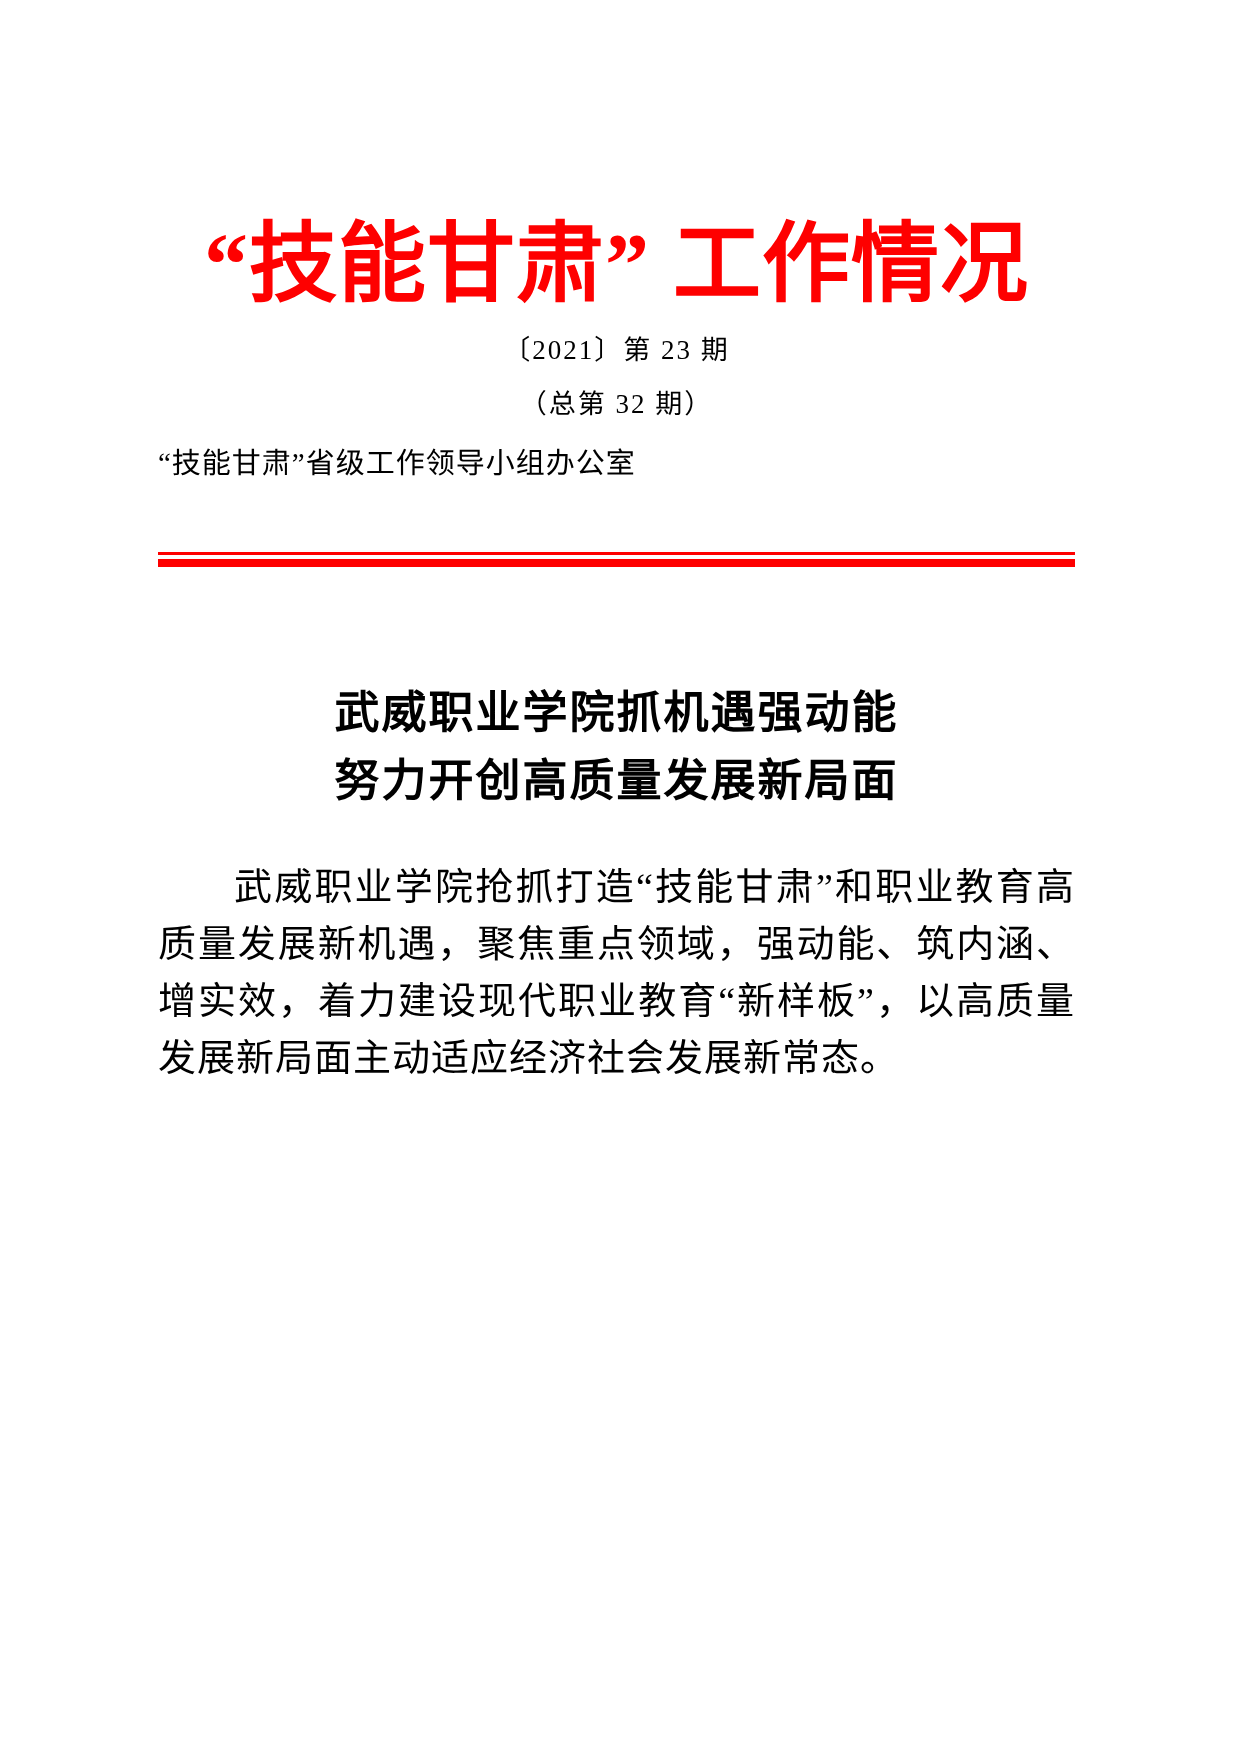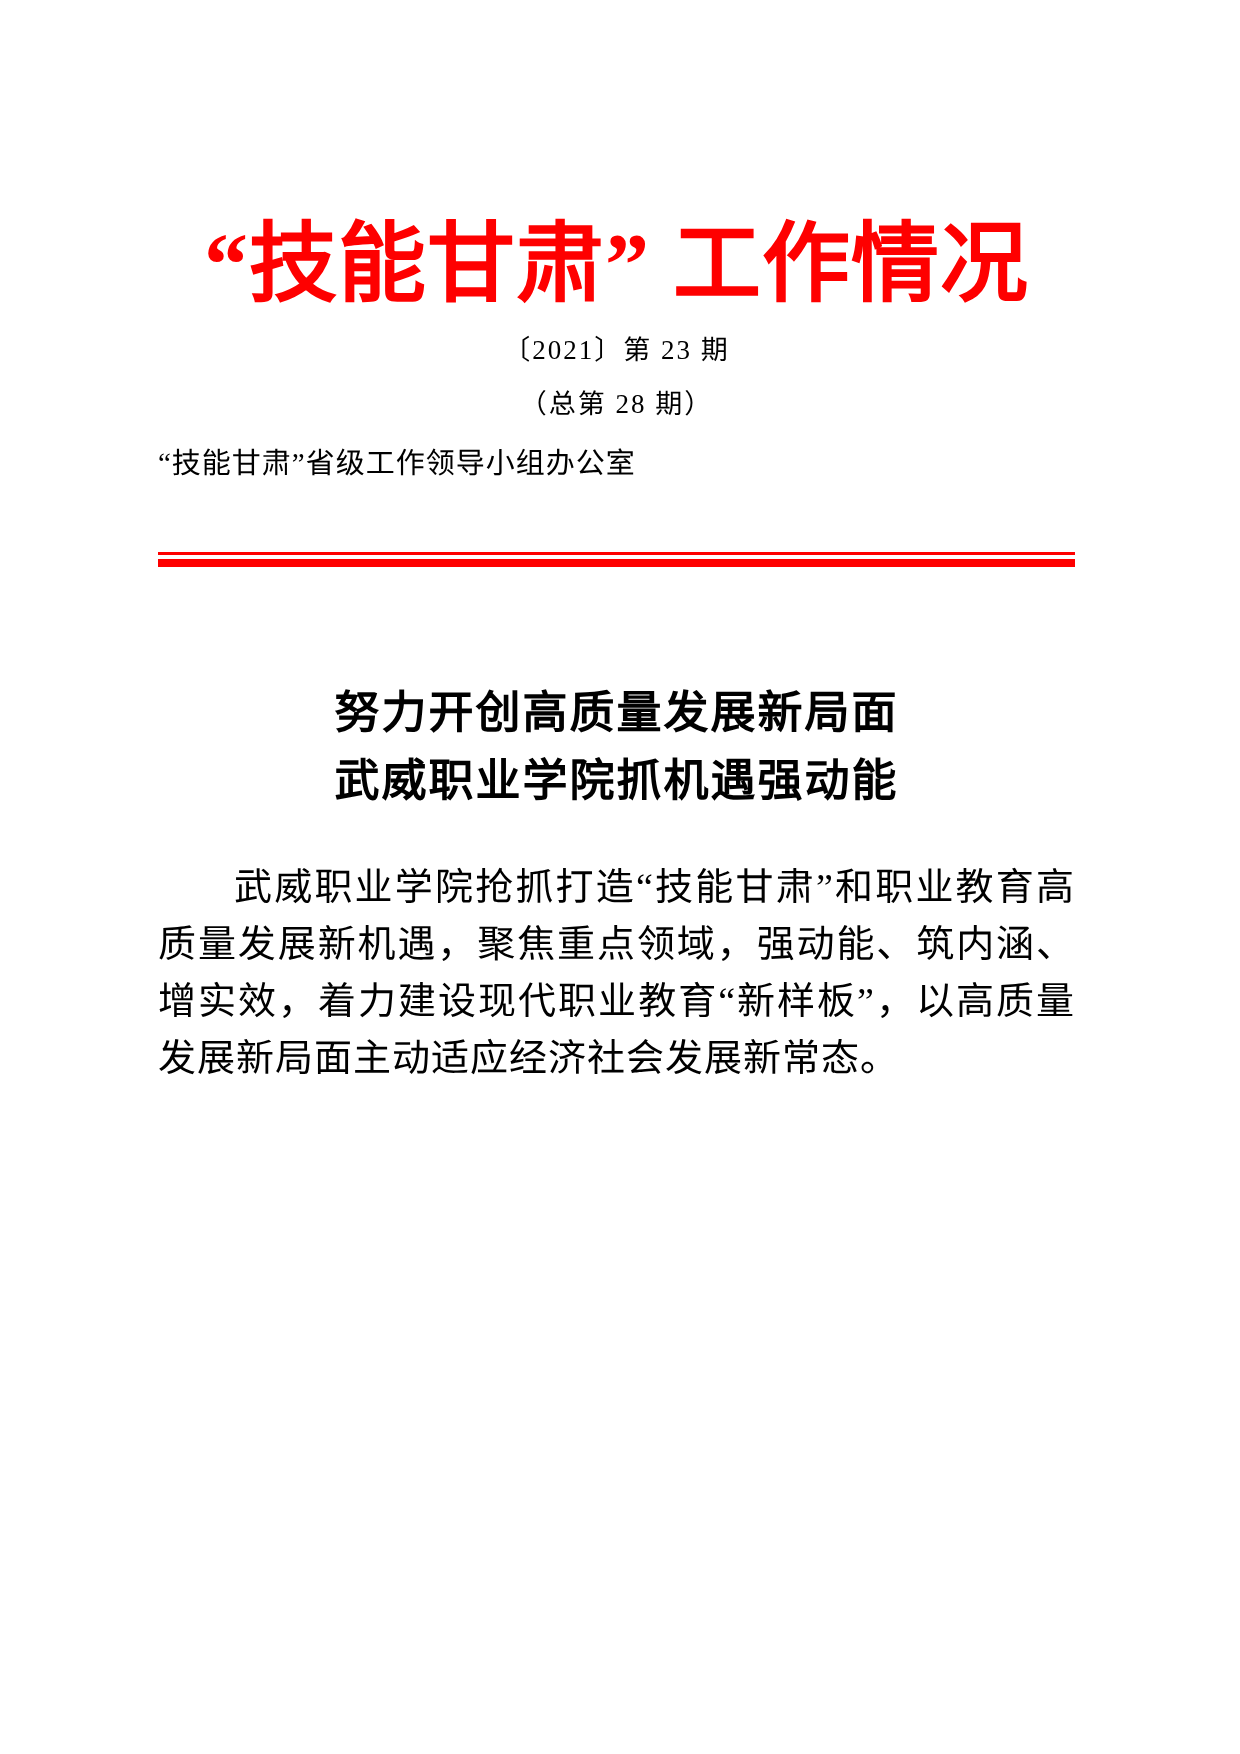--- a/index.html
+++ b/index.html
@@ -103,37 +103,37 @@
 </head>
 <body>
 
 <div class="page">
 
   <header>
     <h1 class="masthead-title accent" style="color: rgb(254, 0, 0);">“技能甘肃” 工作情况</h1>
 
     <div class="issue-line">〔2021〕第 23 期</div>
 
-    <div class="issue-line total">（总第 28 期）</div>
+    <div class="issue-line total">（总第 32 期）</div>
 
     <div class="office-row">
       <span>“技能甘肃”省级工作领导小组办公室</span>
     </div>
 
     <div class="rule">
       <div class="rule-thin accent-bg" style="background: rgb(254, 0, 0);"></div>
       <div class="rule-gap"></div>
       <div class="rule-thick accent-bg" style="background: rgb(254, 0, 0);"></div>
     </div>
   </header>
 
   <main>
     <h2 class="article-title">
+      <span class="title-line">武威职业学院抓机遇强动能</span>
       <span class="title-line">努力开创高质量发展新局面</span>
-      <span class="title-line">武威职业学院抓机遇强动能</span>
     </h2>
 
     <div class="article-body">
       <p class="body-para"><span>武威职业学院抢抓打造“技能甘肃”和职业教育高质量发展新机遇，聚焦重点领域，强动能、筑内涵、增实效，着力建设现代职业教育“新样板”，以高质量发展新局面主动适应经济社会发展新常态。</span></p>
 
     </div>
   </main>
 
   <footer class="page-footer">
     <span>－ 1 －</span>

